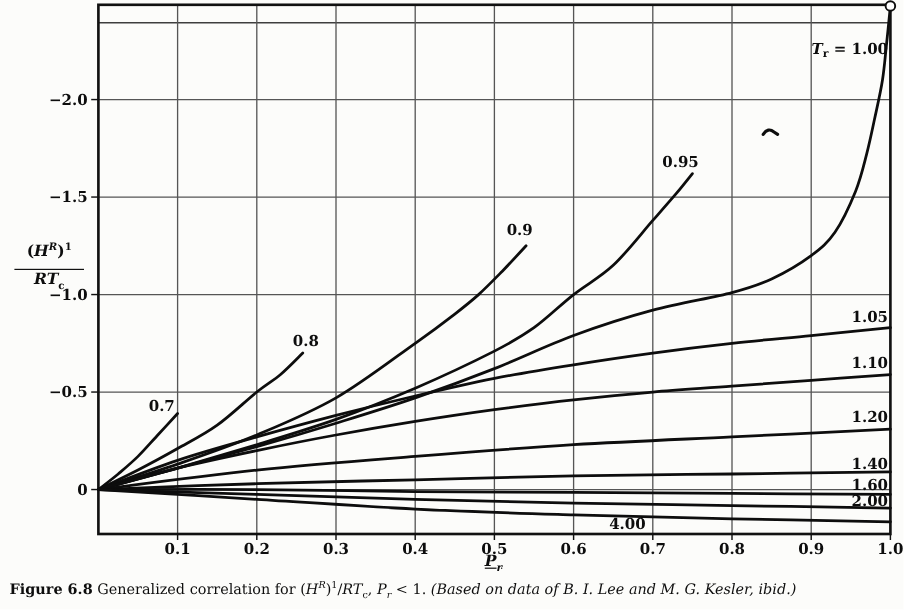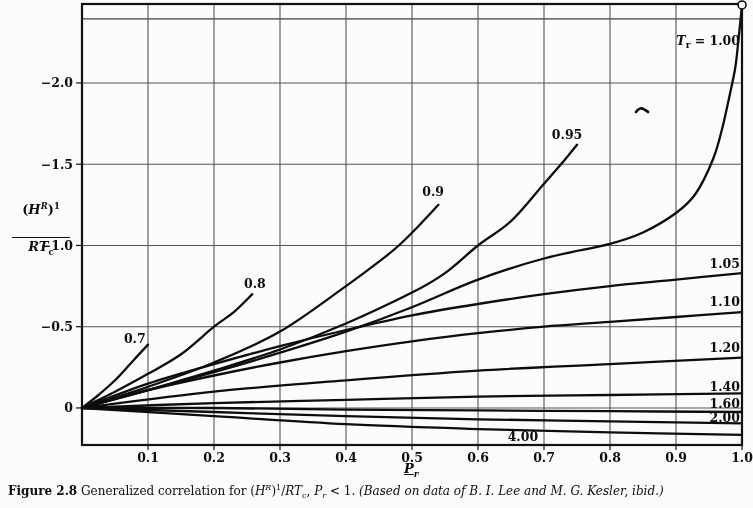--- a/index.html
+++ b/index.html
@@ -7,21 +7,21 @@
     position:relative;width:753px;height:508px;
     background:#fcfcfa;overflow:hidden;
     font-family:"DejaVu Serif","Liberation Serif",serif;
     color:#0d0d0d;
   }
   .page svg{position:absolute;left:0;top:0;}
   .y-axis-title{
     position:absolute;left:12px;top:201px;width:58px;text-align:center;
     font-size:13px;font-weight:bold;line-height:1.25;
   }
-  .y-axis-title .num{border-bottom:1.4px solid #111;padding-bottom:18px;}
+  .y-axis-title .num{border-bottom:1.4px solid #111;padding-bottom:5px;}
   .y-axis-title .den{padding-top:1px;}
   .y-axis-title sup{font-size:8.5px;}
   .y-axis-title sub{font-size:8.5px;}
   .x-axis-title{
     position:absolute;left:404px;top:461px;
     font-size:13px;font-weight:bold;font-style:italic;text-decoration:underline;
   }
   .x-axis-title sub{font-size:9px;font-style:italic;}
   .caption{
     position:absolute;left:8px;top:483px;right:6px;
@@ -113,16 +113,16 @@
     </svg>
 
   <div class="y-axis-title">
     <div class="num"><span>(</span><i>H</i><sup><i>R</i></sup><span>)</span><sup>1</sup></div>
     <div class="den"><i>RT</i><sub>c</sub></div>
   </div>
 
   <div class="x-axis-title"><i>P</i><sub>r</sub></div>
 
   <div class="caption">
-    <span class="b">Figure 2.8</span><span> Generalized correlation for </span><span class="m"><span>(</span><i>H</i><sup><i>R</i></sup><span>)</span><sup>1</sup><span>/</span><i>RT</i><sub>c</sub></span><span>, </span><i>P</i><sub><i>r</i></sub><span> &lt; 1. </span><i>(Based on data of B. I. Lee and M. G. Kesler, ibid.)</i>
+    <span class="b">Figure 6.8</span><span> Generalized correlation for </span><span class="m"><span>(</span><i>H</i><sup><i>R</i></sup><span>)</span><sup>1</sup><span>/</span><i>RT</i><sub>c</sub></span><span>, </span><i>P</i><sub><i>r</i></sub><span> &lt; 1. </span><i>(Based on data of B. I. Lee and M. G. Kesler, ibid.)</i>
   </div>
 
 </div>
 
 </body></html>

